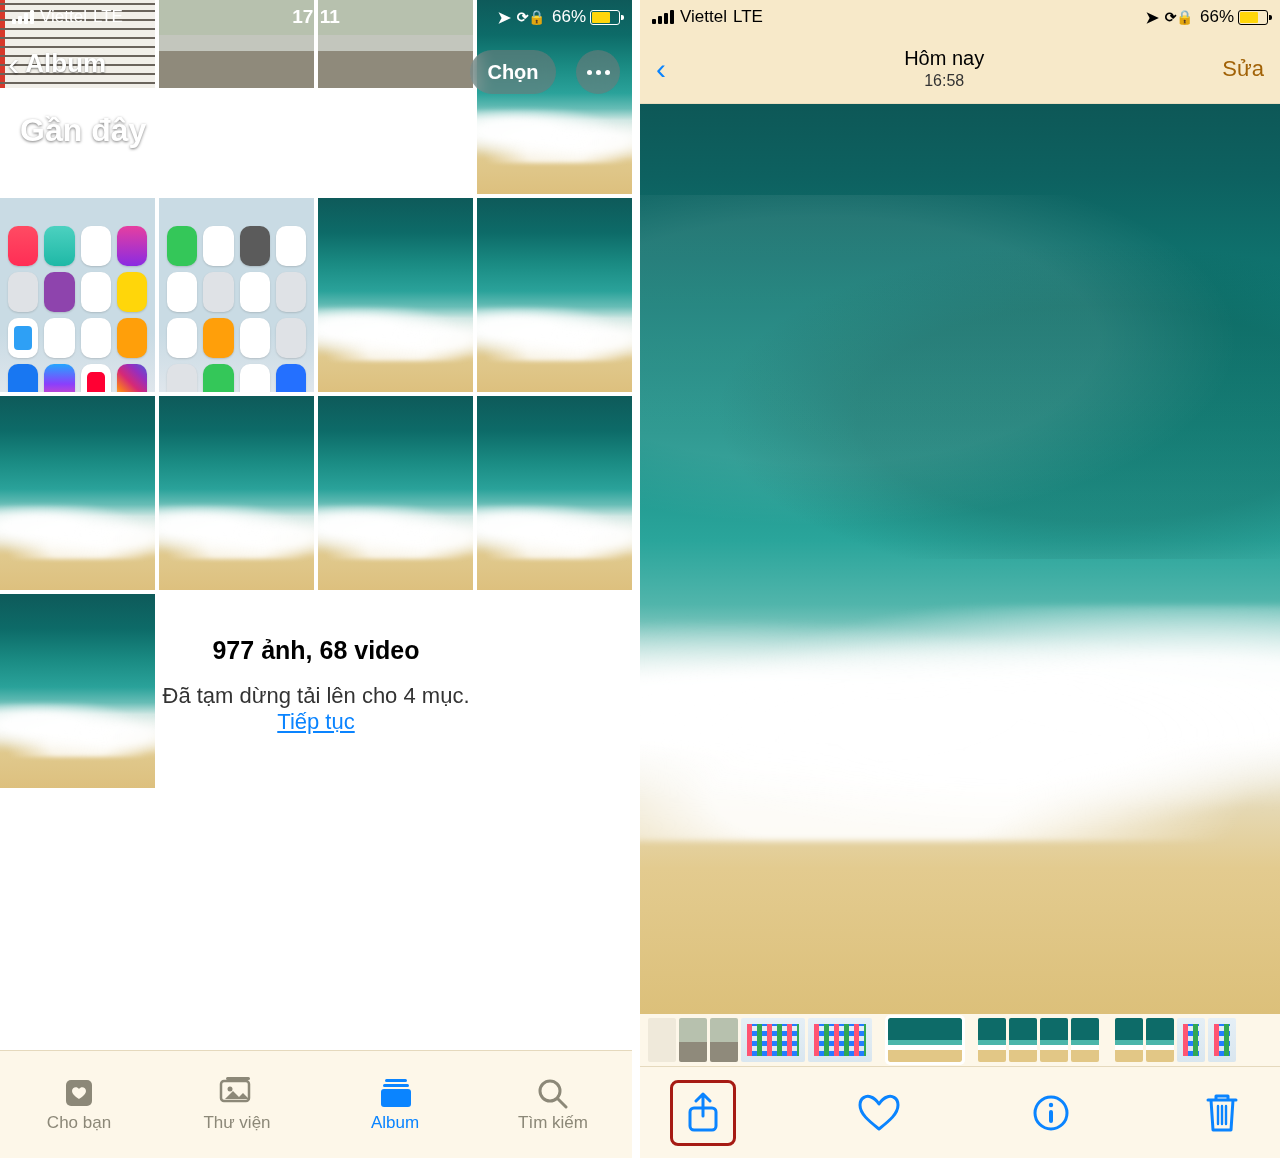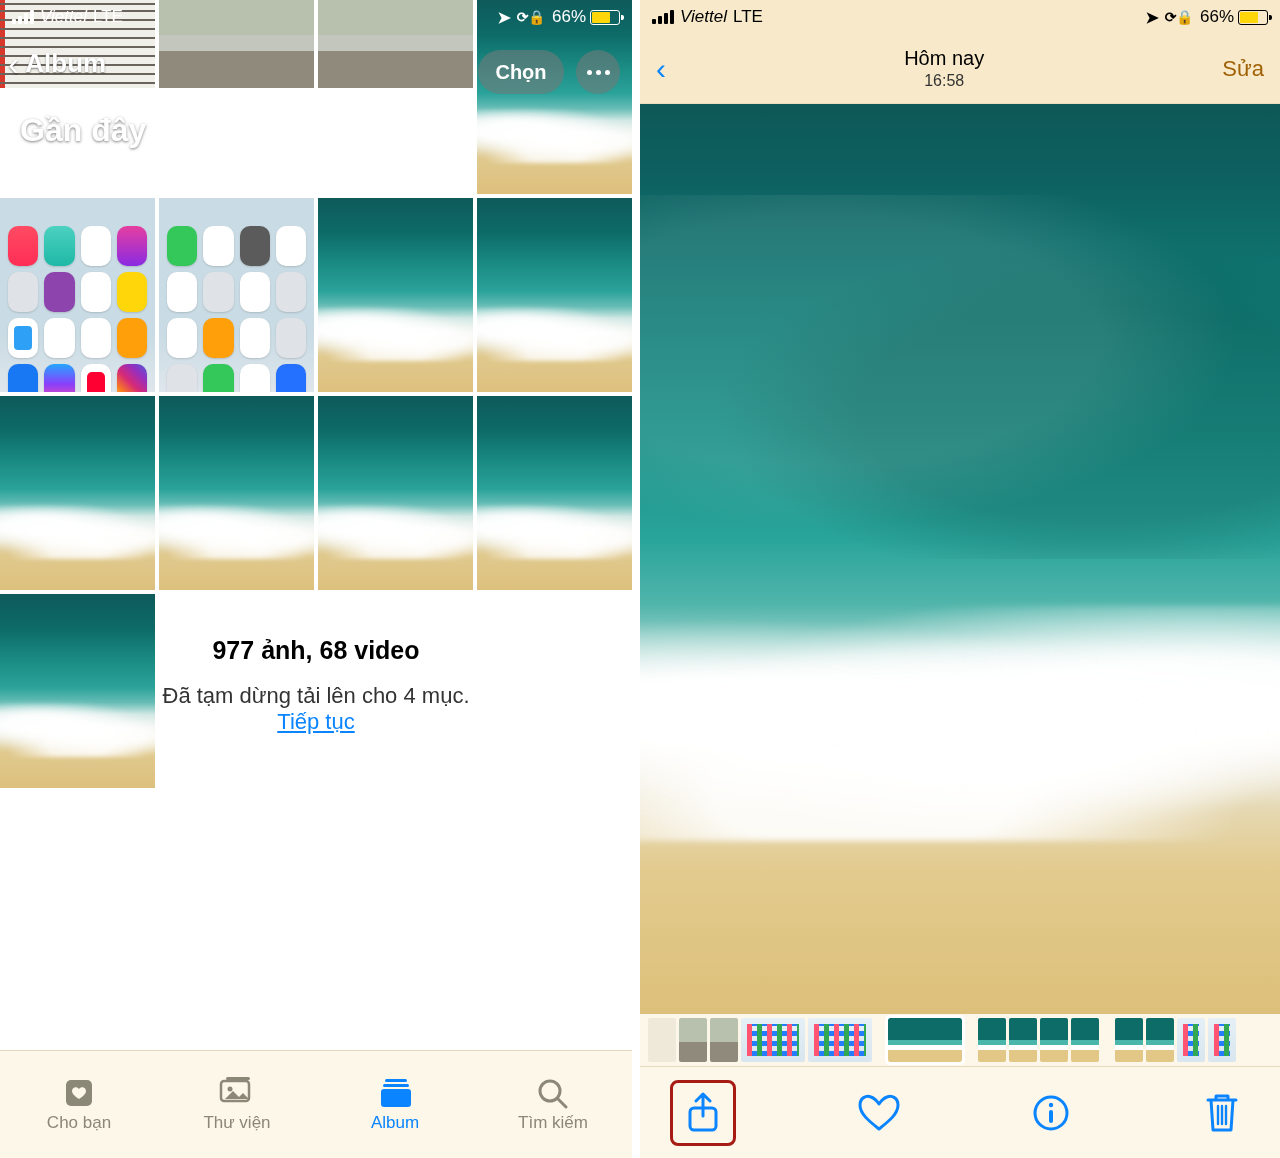--- a/index.html
+++ b/index.html
@@ -35,21 +35,21 @@
   }
   .status-left, .status-right { display:flex; align-items:center; gap:6px; }
   .status-center {
     position:absolute; left:0; right:0; text-align:center; font-size:19px; font-weight:700;
   }
   .status-bar.light { color:#fff; }
   .status-bar.dark  { color:#000; }
   .signal { display:flex; align-items:flex-end; gap:2px; }
   .signal span { width:4px; background:currentColor; border-radius:1px; }
   .s1{height:5px}.s2{height:8px}.s3{height:11px}.s4{height:14px}
-  .carrier{font-size:17px; font-weight:500;font-style:italic;}
+  .carrier{font-size:17px; font-weight:500;}
   .net{font-size:17px; font-weight:500;}
   .nav-glyph{font-size:16px;}
   .lock-glyph{font-size:14px;}
   .batt-wrap{display:flex;align-items:center;}
   .batt-pct{font-size:17px; font-weight:500; margin-right:4px;text-align:right;}
   .batt-body{
     width:30px;height:15px;border:1.5px solid currentColor;border-radius:3px;position:relative;
   }
   .batt-body::after{
     content:"";position:absolute;right:-5px;top:4px;width:3px;height:5px;background:currentColor;border-radius:0 2px 2px 0;
@@ -123,21 +123,21 @@
   .left-overlay{
     position:absolute;top:0;left:0;right:0;z-index:20;
   }
   .back-row{
     position:absolute;top:46px;left:8px;display:flex;align-items:center;gap:6px;color:#fff;
     text-shadow:0 1px 2px rgba(0,0,0,.5);
   }
   .chev-left{font-size:34px;line-height:1;}
   .back-label{font-size:26px;font-weight:600;}
   .right-pills{
-    position:absolute;top:50px;right:12px;display:flex;gap:12px;
+    position:absolute;top:50px;right:12px;display:flex;gap:20px;
   }
   .pill{
     height:44px;border-radius:22px;background:rgba(120,120,120,.55);
     color:#fff;display:flex;align-items:center;justify-content:center;font-size:20px;font-weight:600;
     backdrop-filter:blur(8px);
   }
   .pill.select{width:86px;padding:0 18px;}
   .pill.more{width:44px;}
   .dots{display:flex;gap:4px}
   .dots span{width:5px;height:5px;border-radius:50%;background:#fff;}
@@ -232,20 +232,21 @@
         <div class="status-left">
           <div class="signal">
             <span class="s1"></span>
               <span class="s2"></span>
               <span class="s3"></span>
               <span class="s4"></span>
           </div>
           <span class="carrier">Viettel</span>
           <span class="net">LTE</span>
         </div>
+        <div class="status-center">17:11</div>
         <div class="status-right">
           <span class="nav-glyph">➤</span>
           <span class="lock-glyph">⟳🔒</span>
           <div class="batt-wrap">
             <span class="batt-pct">66%</span>
             <div class="batt-body">
                 <div class="batt-fill yellow"></div>
               </div>
           </div>
         </div>

